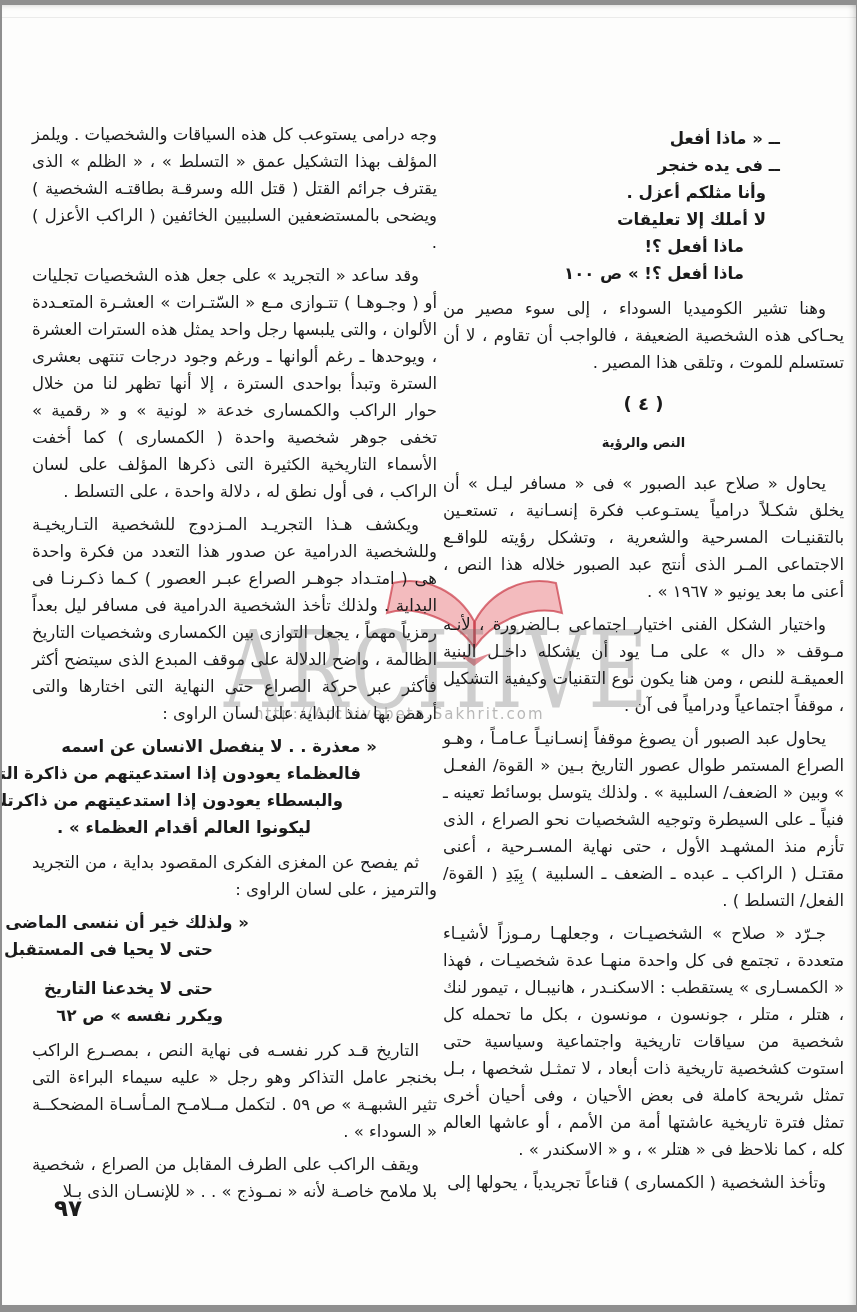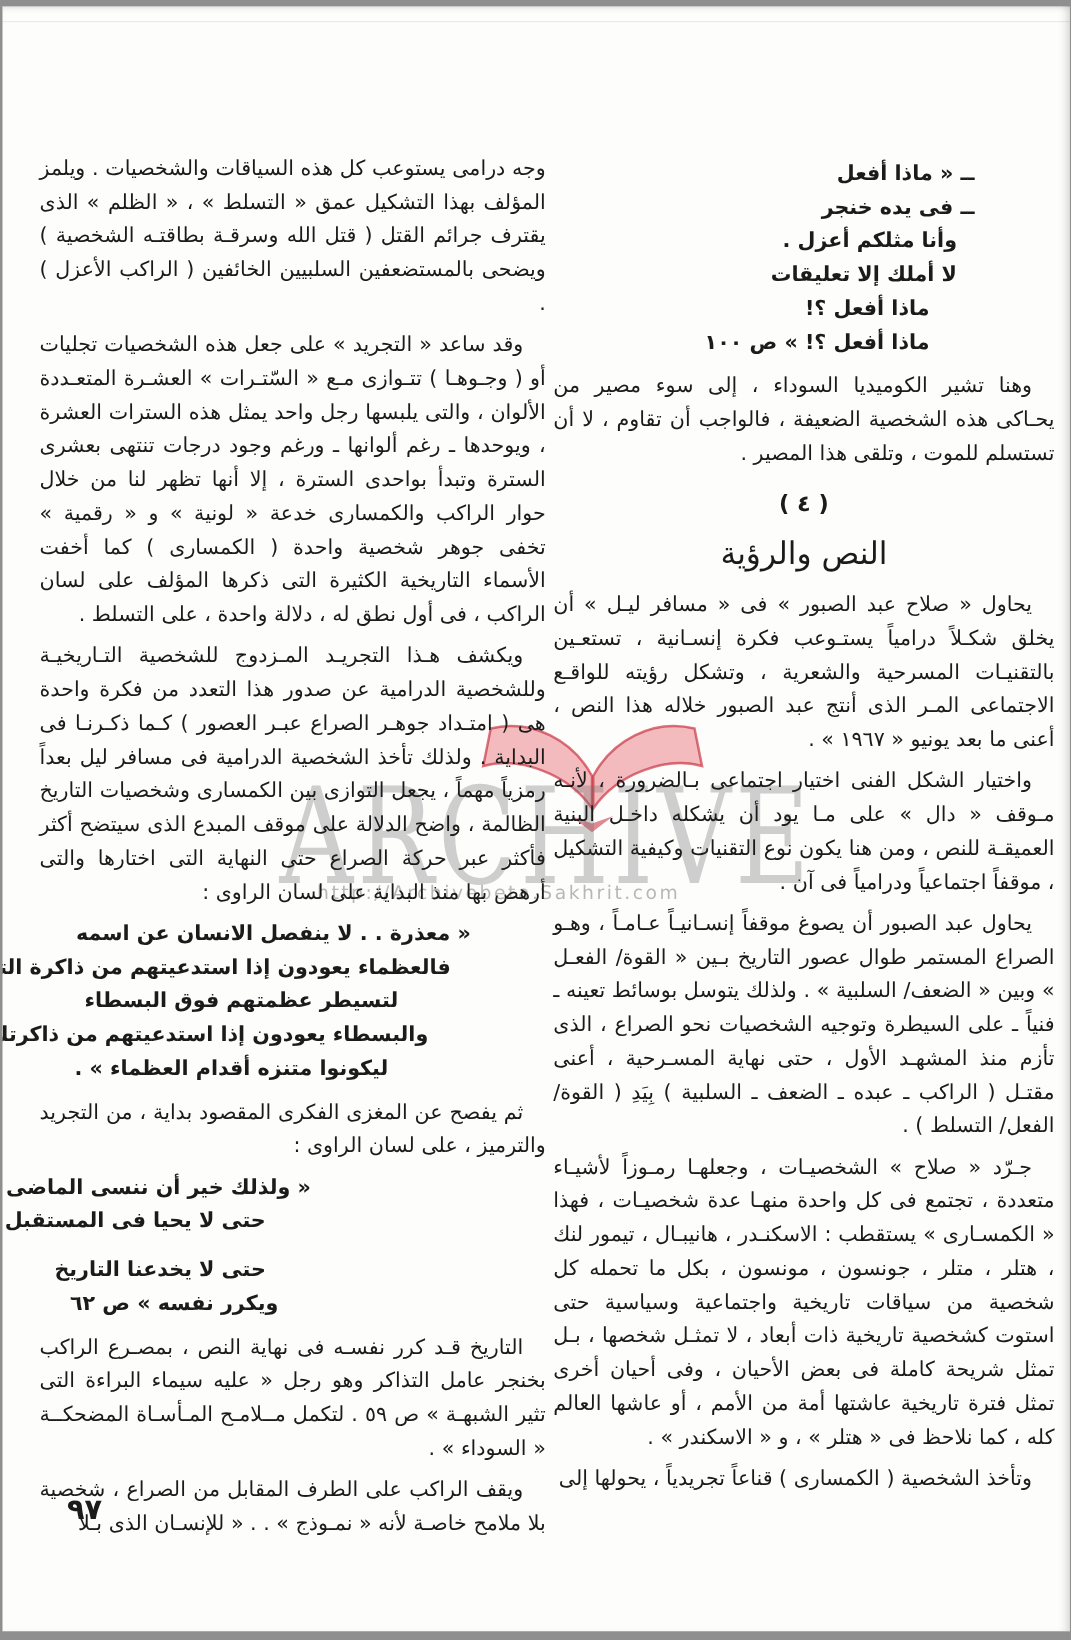--- a/index.html
+++ b/index.html
@@ -82,21 +82,21 @@
   
   .lq2a{padding-right:188px;}
   .lq2b{padding-right:224px;}
   .lq2c{padding-right:224px;margin-top:12px;}
   .lq2d{padding-right:214px;}
   .section-number{
     text-align:center;font-weight:bold;font-size:18px;
     margin:14px 0 12px 0 !important;letter-spacing:2px;
   }
   .section-heading{
-    text-align:center;font-weight:normal;font-size:25px;
+    text-align:center;font-weight:bold;font-size:13px;
     margin:0 0 14px 0 !important;
   }
   .page-number{
     position:absolute;z-index:2;
     left:52px;top:1190px;
     font-size:23px;font-weight:bold;color:#1b1b1b;
     direction:rtl;
   }
 </style>
 </head>
@@ -136,23 +136,22 @@
       <p class="indent">وتأخذ الشخصية ( الكمسارى ) قناعاً تجريدياً ، يحولها إلى</p>
     </div>
 
     <div class="col">
       <p>وجه درامى يستوعب كل هذه السياقات والشخصيات . ويلمز المؤلف بهذا التشكيل عمق « التسلط » ، « الظلم » الذى يقترف جرائم القتل ( قتل الله وسرقـة بطاقتـه الشخصية ) ويضحى بالمستضعفين السلبيين الخائفين ( الراكب الأعزل ) .</p>
       <p class="indent">وقد ساعد « التجريد » على جعل هذه الشخصيات تجليات أو ( وجـوهـا ) تتـوازى مـع « السّتـرات » العشـرة المتعـددة الألوان ، والتى يلبسها رجل واحد يمثل هذه السترات العشرة ، ويوحدها ـ رغم ألوانها ـ ورغم وجود درجات تنتهى بعشرى السترة وتبدأ بواحدى السترة ، إلا أنها تظهر لنا من خلال حوار الراكب والكمسارى خدعة « لونية » و « رقمية » تخفى جوهر شخصية واحدة ( الكمسارى ) كما أخفت الأسماء التاريخية الكثيرة التى ذكرها المؤلف على لسان الراكب ، فى أول نطق له ، دلالة واحدة ، على التسلط .</p>
       <p class="indent">ويكشف هـذا التجريـد المـزدوج للشخصية التـاريخيـة وللشخصية الدرامية عن صدور هذا التعدد من فكرة واحدة هى ( امتـداد جوهـر الصراع عبـر العصور ) كـما ذكـرنـا فى البداية . ولذلك تأخذ الشخصية الدرامية فى مسافر ليل بعداً رمزياً مهماً ، يجعل التوازى بين الكمسارى وشخصيات التاريخ الظالمة ، واضح الدلالة على موقف المبدع الذى سيتضح أكثر فأكثر عبر حركة الصراع حتى النهاية التى اختارها والتى أرهص بها منذ البداية على لسان الراوى :</p>
       <div class="quote">
         <div class="lq1a">« معذرة . . لا ينفصل الانسان عن اسمه</div>
         <div class="lq1b">فالعظماء يعودون إذا استدعيتهم من ذاكرة التاريخ</div>
-        <div class="lq1c">لتسيطر عظمتهم فوق البسطاء</div>
         <div class="lq1d">والبسطاء يعودون إذا استدعيتهم من ذاكرتك</div>
-        <div class="lq1e">ليكونوا متنزه أقدام العظماء » .</div>
+        <div class="lq1e">ليكونوا العالم أقدام العظماء » .</div>
       </div>
       <p class="indent">ثم يفصح عن المغزى الفكرى المقصود بداية ، من التجريد والترميز ، على لسان الراوى :</p>
       <div class="quote">
         <div class="lq2a">« ولذلك خير أن ننسى الماضى</div>
         <div class="lq2b">حتى لا يحيا فى المستقبل</div>
         <div class="lq2c">حتى لا يخدعنا التاريخ</div>
         <div class="lq2d">ويكرر نفسه » ص ٦٢</div>
       </div>
       <p class="indent">التاريخ قـد كرر نفسـه فى نهاية النص ، بمصـرع الراكب بخنجر عامل التذاكر وهو رجل « عليه سيماء البراءة التى تثير الشبهـة » ص ٥٩ . لتكمل مــلامـح المـأسـاة المضحكــة « السوداء » .</p>
       <p class="indent">ويقف الراكب على الطرف المقابل من الصراع ، شخصية بلا ملامح خاصـة لأنه « نمـوذج » . . « للإنسـان الذى بـلا</p>

